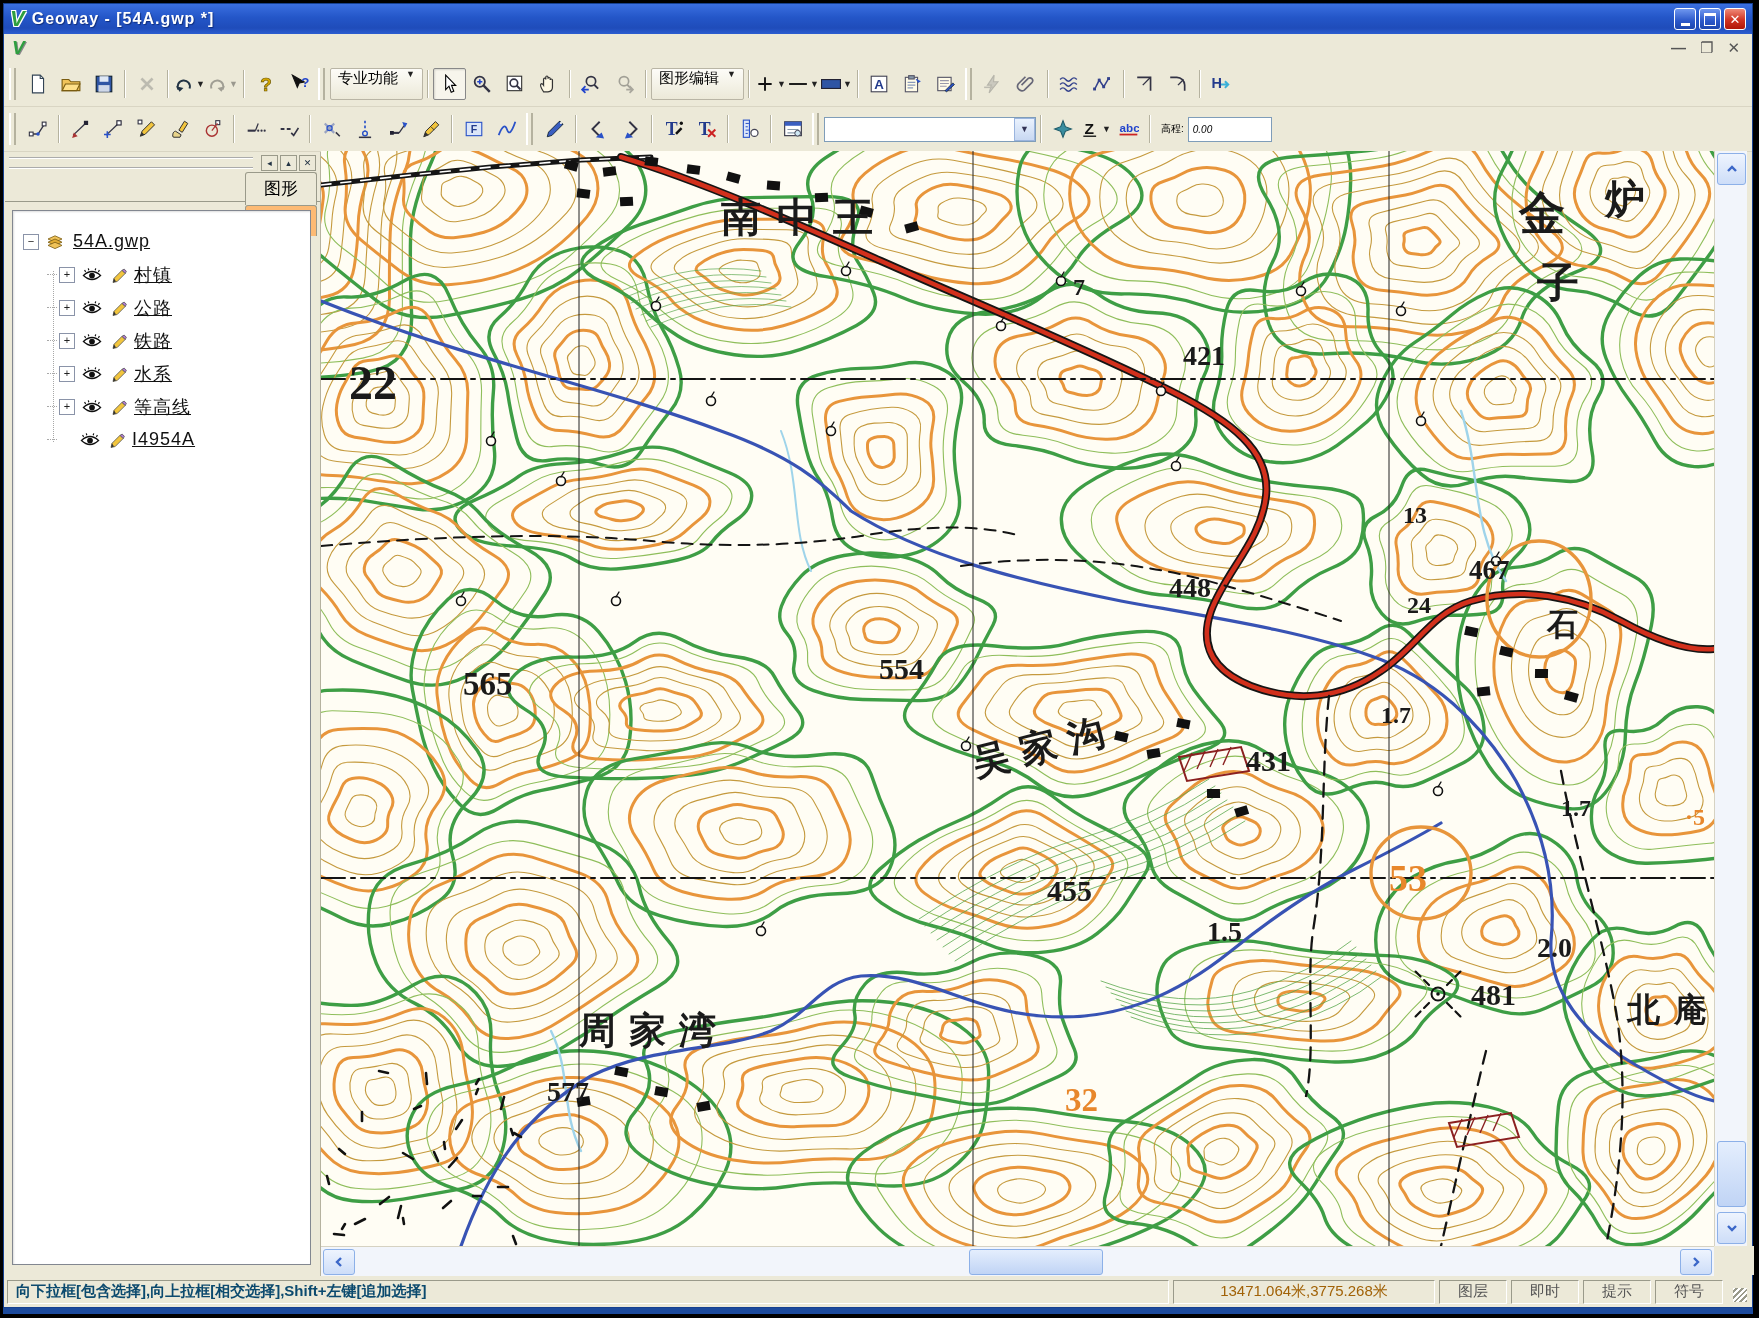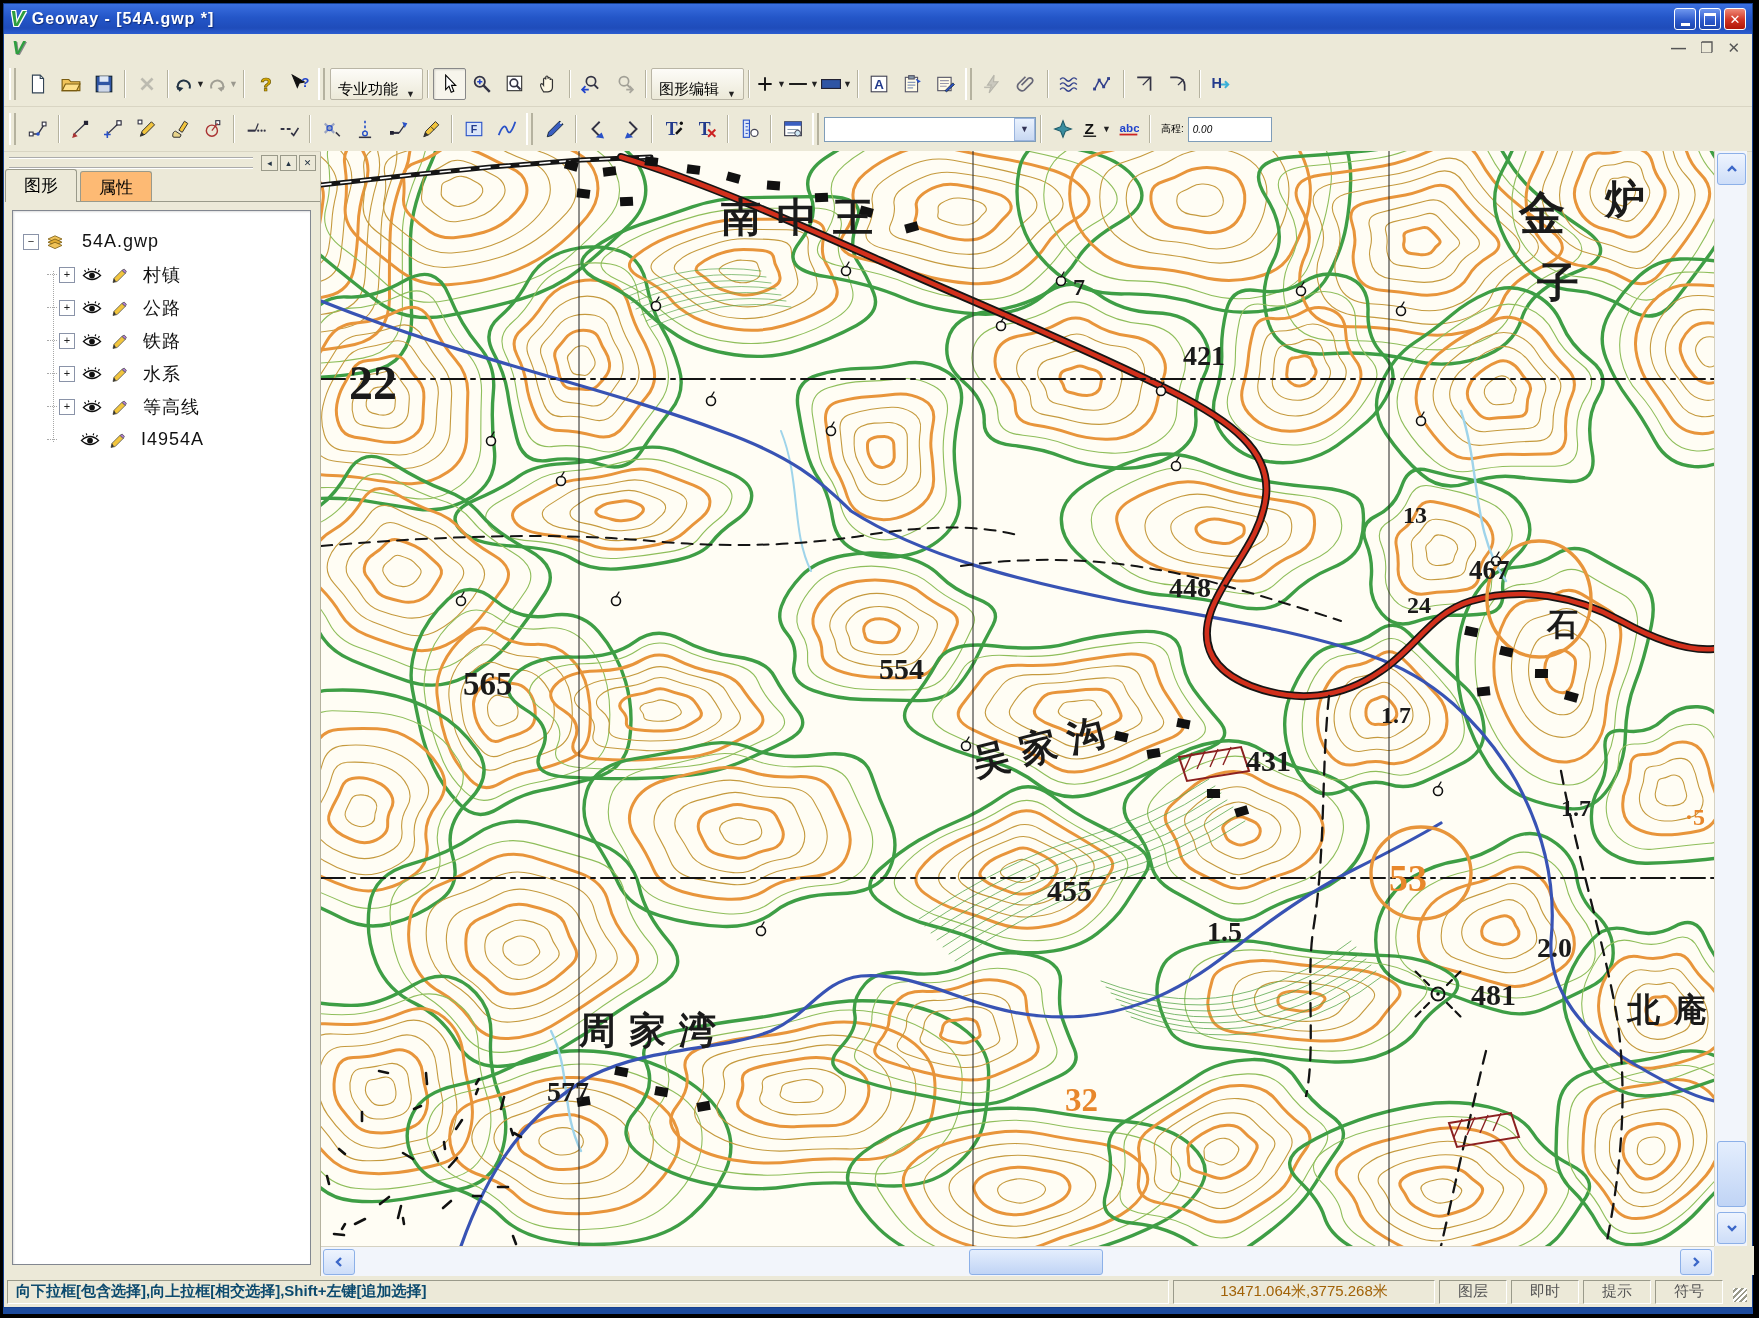--- a/index.html
+++ b/index.html
@@ -36,21 +36,21 @@
 
   
   .toolbar{position:absolute;left:0;width:100%;height:45px;background:#ECE9D8;display:flex;
     align-items:center;box-sizing:border-box;border-bottom:1px solid #d9d5c3;padding-left:2px;}
   .toolbar1{top:58px;} .toolbar2{top:103px;}
   .tb-btn{width:31px;height:30px;display:flex;align-items:center;justify-content:center;
     border:1px solid transparent;border-radius:2px;flex:0 0 auto;}
   .tb-btn svg{width:20px;height:20px;}
   .tb-btn.pressed{border:1px solid #888;background:#f7f5ec;box-shadow:inset 1px 1px 2px #00000022;}
   .tb-btn.disabled{opacity:.40;filter:grayscale(1);}
-  .tb-text{height:30px;display:flex;align-items:flex-end;border:1px solid #b9b5a5;border-radius:2px;
+  .tb-text{height:30px;display:flex;align-items:flex-start;border:1px solid #b9b5a5;border-radius:2px;
     background:linear-gradient(#fdfcf8,#ece9d8);padding:0 7px;font-size:15px;gap:6px;flex:0 0 auto;}
   .dd{font-size:9px;color:#222;margin-left:2px;}
   .tsep{width:0;height:28px;border-left:1px solid #b5b29f;border-right:1px solid #fff;
     margin:0 4px;flex:0 0 auto;}
   .tgrip{width:3px;height:32px;border-left:2px solid #fff;border-right:2px solid #b5b29f;
     margin:0 5px 0 3px;flex:0 0 auto;}
   .tb-combo{width:212px;height:25px;background:#fff;border:1px solid #7f9db9;display:flex;
     align-items:center;flex:0 0 auto;font-size:14px;padding-left:4px;box-sizing:border-box;}
   .combo-arrow{margin-left:auto;width:19px;height:21px;background:linear-gradient(#eaf2fd,#c8d8f2);
     border:1px solid #9ab4de;display:flex;align-items:center;justify-content:center;font-size:9px;color:#335;}
@@ -58,30 +58,30 @@
   .elev-input{width:74px;height:21px;border:1px solid #7f9db9;font-size:10px;
     font-family:"Liberation Sans",sans-serif;padding:1px 4px;font-style:italic;}
 
   
   .sidepanel{position:absolute;left:1px;top:148px;width:316px;height:1125px;background:#ECE9D8;
     box-sizing:border-box;border-right:1px solid #b5b29f;}
   .panel-head{height:18px;display:flex;align-items:center;padding:2px 4px 0 4px;}
   .head-grip{flex:1;height:8px;border-top:2px groove #fff;border-bottom:2px groove #fff;margin-right:6px;}
   .ph-btn{width:15px;height:14px;border:1px solid #9a9a8a;background:#ECE9D8;font-size:9px;
     display:flex;align-items:center;justify-content:center;margin-left:2px;color:#234;}
-  .tabs{display:flex;align-items:flex-end;height:30px;position:relative;}
+  .tabs{display:flex;align-items:flex-end;height:30px;padding-left:8px;position:relative;flex-direction:column;}
   .tab{padding:4px 18px 3px 18px;font-size:17px;border:1px solid #9a9a8a;border-bottom:none;
     border-radius:3px 3px 0 0;background:#fdba74;margin-right:3px;position:relative;}
   .tab.active{background:#ECE9D8;z-index:3;padding-bottom:5px;}
   .tabs::after{content:"";position:absolute;left:0;right:0;bottom:0;border-bottom:1px solid #9a9a8a;z-index:1;}
   .treebox{position:absolute;left:7px;top:58px;right:9px;bottom:12px;background:#fff;
     border:1px solid #828790;box-shadow:inset 1px 1px 2px #00000022;overflow:hidden;}
   .tree{position:relative;padding:14px 4px 4px 10px;font-size:18px;color:#111;}
   .tree-row{display:flex;align-items:center;height:33px;position:relative;}
-  .tree-row .lbl{margin-left:16px;letter-spacing:1px;}
+  .tree-row .lbl{margin-left:7px;letter-spacing:1px;text-decoration:underline;}
   .expander{width:14px;height:14px;border:1px solid #8a93a8;background:#fff;font-size:11px;
     line-height:12px;text-align:center;flex:0 0 auto;color:#222;}
   .tree-child{padding-left:24px;}
   .vguide{position:absolute;left:40px;top:60px;bottom:18px;border-left:1px dotted #a8a8a8;width:0;}
   .hguide{width:10px;border-top:1px dotted #a8a8a8;margin-right:2px;}
   .tree-ico{margin-left:5px;display:flex;align-items:center;}
   .tree-ico svg{display:block;}
 
   
   .map-area{position:absolute;left:317px;top:147px;width:1393px;height:1095px;background:#d946ef;

